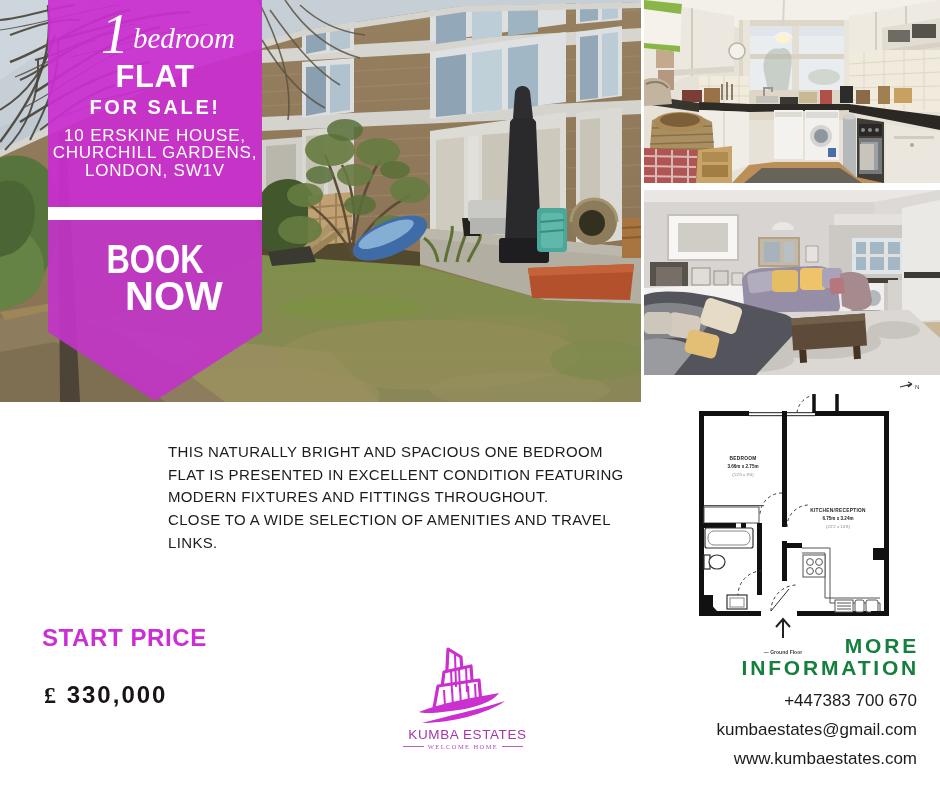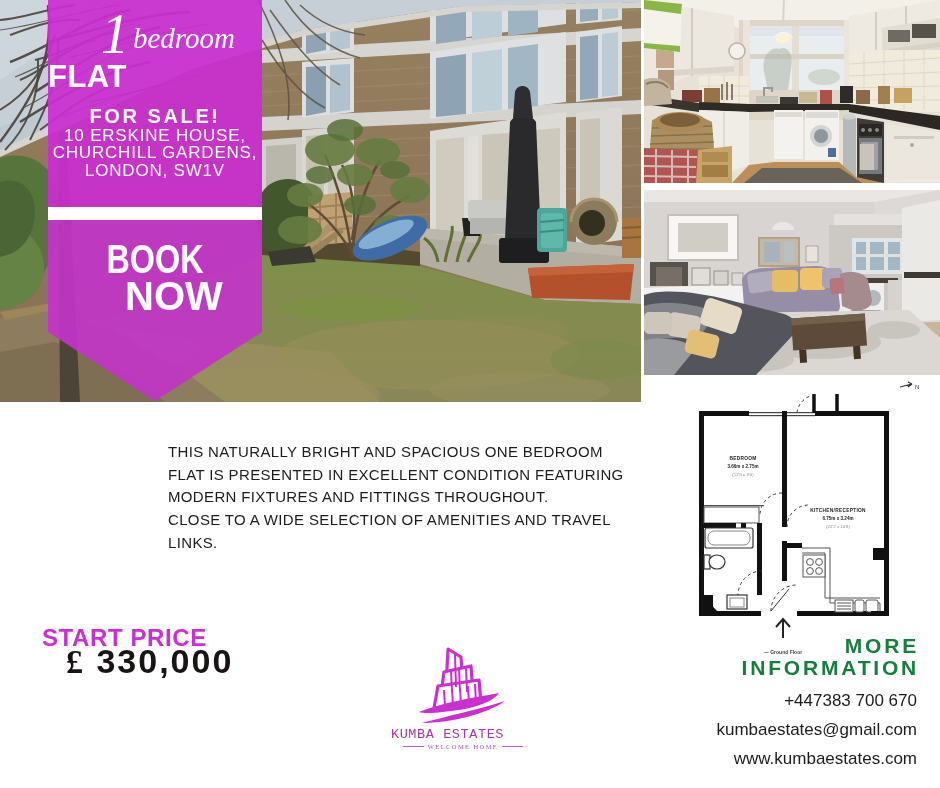--- a/index.html
+++ b/index.html
@@ -464,23 +464,23 @@
   <polygon points="0,0 214,0 214,207 0,207" fill="#ca2ed0" opacity="0.93"></polygon>
   <polygon points="0,220 214,220 214,332 107,401 0,332" fill="#c134c8" opacity="0.92"></polygon>
   <polygon points="0,207 214,207 214,220 0,220" fill="#ffffff"></polygon>
 </svg>
 </div>
 
 <div class="abs" style="left:48px;top:2px;width:240px;text-align:center;color:#fff;font-family:'Liberation Serif',serif;font-style:italic;">
   <span style="font-size:56px;">1</span> <span style="font-size:29px;position:relative;top:-5px;">bedroom</span>
 </div>
 
-<div class="abs" style="left:48px;top:59px;width:214px;color:#fff;font-weight:bold;font-size:31px;letter-spacing:0.5px;">FLAT</div>
-
-<div class="abs" style="left:48px;top:105px;width:214px;text-align:center;color:#fff;font-weight:bold;font-size:20px;letter-spacing:2.6px;">FOR SALE!</div>
+<div class="abs" style="left:48px;top:59px;width:214px;text-align:center;color:#fff;font-weight:bold;font-size:31px;letter-spacing:0.5px;">FLAT</div>
+
+<div class="abs" style="left:48px;top:96px;width:214px;text-align:center;color:#fff;font-weight:bold;font-size:20px;letter-spacing:2.6px;">FOR SALE!</div>
 
 <div class="abs" style="left:33px;top:127px;width:244px;text-align:center;color:#fff;font-weight:normal;font-size:17px;line-height:17.3px;letter-spacing:0.8px;">10 ERSKINE HOUSE,<br>CHURCHILL GARDENS,<br>LONDON, SW1V</div>
 
 <div class="abs" style="left:48px;top:241px;width:214px;text-align:center;color:#fff;font-weight:bold;font-size:40px;line-height:37.5px;transform:scaleX(0.81);transform-origin:50% 0;">BOOK</div>
 <div class="abs" style="left:48px;top:278px;width:214px;text-align:center;color:#fff;font-weight:bold;font-size:40px;line-height:37.5px;padding-left:19px;">NOW</div>
 
 <div class="abs" style="left:152px;top:441px;width:500px;color:#1c1c1c;font-size:15px;line-height:22.7px;letter-spacing:0.35px;margin-left:16px;">
 THIS NATURALLY BRIGHT AND SPACIOUS ONE BEDROOM<br>
 FLAT IS PRESENTED IN EXCELLENT CONDITION FEATURING<br>
 MODERN FIXTURES AND FITTINGS THROUGHOUT.<br>
@@ -580,21 +580,21 @@
     <line x1="108" y1="265" x2="108" y2="247"></line>
     <polyline points="101,254 108,246 115,254"></polyline>
   </g>
 
   <text x="108" y="281" text-anchor="middle" font-size="5" font-weight="bold" fill="#444">— Ground Floor</text>
 </svg>
 </div>
 
 <div class="abs" style="left:42px;top:624px;color:#cc2ed6;font-weight:bold;font-size:24px;letter-spacing:0.6px;">START PRICE</div>
 
-<div class="abs" style="left:44px;top:642px;color:#181414;font-weight:bold;font-size:34px;letter-spacing:2px;margin-left:22px;"><span style="font-family:'Liberation Serif',serif;">£</span> 330,000</div>
+<div class="abs" style="left:44px;top:681px;color:#181414;font-weight:bold;font-size:24px;letter-spacing:2px;"><span style="font-family:'Liberation Serif',serif;">£</span> 330,000</div>
 
 <div class="abs" style="left:415px;top:642px;width:95px;height:88px;">
 <svg width="95" height="88" viewBox="0 0 95 88" xmlns="http://www.w3.org/2000/svg">
   <g fill="#ffffff" stroke="#cc2fd0" stroke-width="3.2" stroke-linejoin="round">
     <path d="M31,45 L33,7 L46,15 L48,45"></path>
     <path d="M26,53 L29,30 L56,24 L58,52"></path>
     <path d="M19,66 L23,44 L64,38 L66,62"></path>
   </g>
   <g stroke="#cc2fd0" stroke-width="2">
     <line x1="40" y1="12" x2="41" y2="45"></line>
@@ -605,21 +605,21 @@
     <line x1="37" y1="47" x2="38" y2="64"></line>
     <line x1="45" y1="46" x2="46" y2="63"></line>
     <line x1="53" y1="44" x2="54" y2="62"></line>
     <line x1="60" y1="42" x2="61" y2="62"></line>
   </g>
   <path d="M4,70 C26,61 56,56 84,51 C77,61 56,67 36,69 C22,71 9,72 4,70 Z" fill="#cc2fd0"></path>
   <path d="M7,81 C32,74 62,68 90,59 C72,72 35,81 7,81 Z" fill="#cc2fd0"></path>
 </svg>
 </div>
 
-<div class="abs" style="left:325px;top:727px;width:245px;text-align:center;color:#a637ab;font-family:Liberation Mono, monospace;font-size:13.5px;letter-spacing:0.6px;">KUMBA ESTATES</div>
+<div class="abs" style="left:345px;top:727px;width:245px;text-align:center;color:#a637ab;font-family:Liberation Sans, sans-serif;font-size:13.5px;letter-spacing:0.6px;">KUMBA ESTATES</div>
 
 <div class="abs" style="left:403px;top:743px;width:120px;display:flex;align-items:center;color:#b54cba;font-family:'Liberation Serif',serif;font-size:6.5px;letter-spacing:1.4px;">
 <span style="flex:1;height:1.2px;background:#bb5ec0;"></span>
 <span style="padding:0 4px;white-space:nowrap;">WELCOME HOME</span>
 <span style="flex:1;height:1.2px;background:#bb5ec0;"></span>
 </div>
 
 <div class="abs" style="left:619px;top:635px;width:300px;text-align:right;color:#15803d;font-weight:bold;font-size:21px;letter-spacing:2.8px;line-height:21.8px;">MORE<br>INFORMATION</div>
 
 <div class="abs" style="left:617px;top:686px;width:300px;text-align:right;color:#1c1c1c;font-size:17px;line-height:29px;">+447383 700 670<br>kumbaestates@gmail.com<br>www.kumbaestates.com</div>

